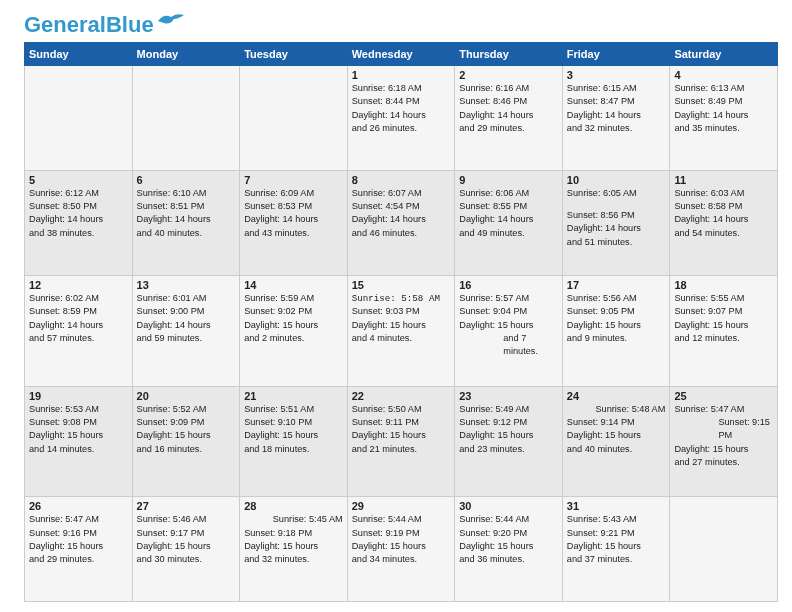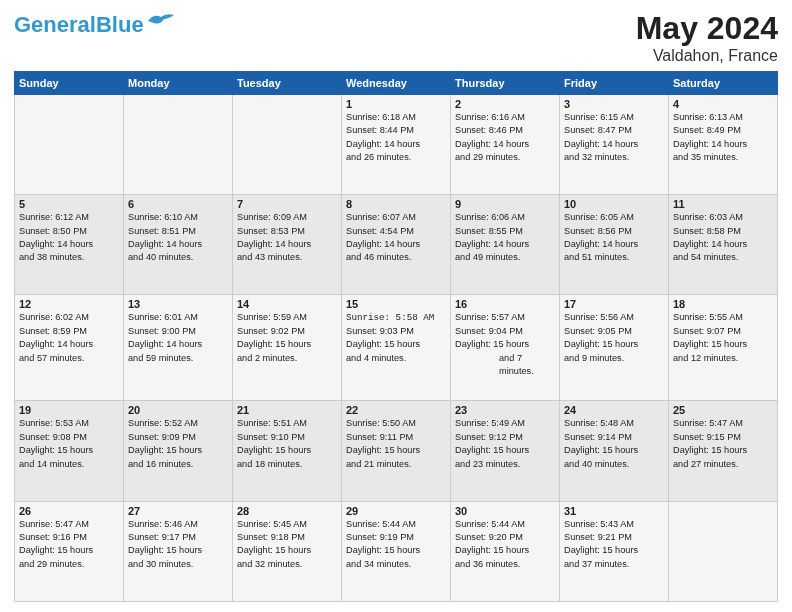--- a/index.html
+++ b/index.html
@@ -6,21 +6,21 @@
     body {
       width: 792px;
       height: 612px;
       font-family: Arial, sans-serif;
       background: #fff;
       overflow: hidden;
     }
     .page {
       width: 792px;
       height: 612px;
-      padding: 10px 14px 10px 14px;
+      padding: 10px 14px 10px 24px;
       display: flex;
       flex-direction: column;
     }
     .header {
       display: flex;
       justify-content: space-between;
       align-items: flex-start;
       margin-bottom: 6px;
     }
     .logo {
@@ -100,24 +100,20 @@
     <div class="logo">
       <div style="display:flex;align-items:center;">
         <span class="logo-text">
           <span>General</span><span style="color:#3399cc;">Blue</span>
         </span>
         <svg width="30" height="20" viewBox="0 0 30 20" style="margin-left:2px;margin-top:-8px;">
           <path d="M2,10 Q8,2 15,6 Q20,2 28,4 Q22,8 18,8 Q14,14 8,12 Z" fill="#3399cc"></path>
         </svg>
       </div>
     </div>
-    <div class="title-block">
-      <div class="month-title">May 2024</div>
-      <div class="location-title">Valdahon, France</div>
-    </div>
   </div>
 
   <table>
     <thead>
       <tr>
       <th>Sunday</th>
           <th>Monday</th>
           <th>Tuesday</th>
           <th>Wednesday</th>
           <th>Thursday</th>
@@ -210,21 +206,21 @@
               <span style="display: block;">Sunrise: 6:06 AM</span>
               <span style="display: block;">Sunset: 8:55 PM</span>
               <span style="display: block;">Daylight: 14 hours</span>
               <span style="display: block;">and 49 minutes.</span>
             </div>
           </td>
           <td>
             <span class="day-num">10</span>
             <div class="day-info">
               <span style="display: block;">Sunrise: 6:05 AM</span>
-              <span style="display: block;">Sunset: 8:56 PM</span>
+              <span style="display: block; margin-top: 9px;">Sunset: 8:56 PM</span>
               <span style="display: block;">Daylight: 14 hours</span>
               <span style="display: block;">and 51 minutes.</span>
             </div>
           </td>
           <td>
             <span class="day-num">11</span>
             <div class="day-info">
               <span style="display: block;">Sunrise: 6:03 AM</span>
               <span style="display: block;">Sunset: 8:58 PM</span>
               <span style="display: block;">Daylight: 14 hours</span>
@@ -339,31 +335,31 @@
             <div class="day-info">
               <span style="display: block;">Sunrise: 5:49 AM</span>
               <span style="display: block;">Sunset: 9:12 PM</span>
               <span style="display: block;">Daylight: 15 hours</span>
               <span style="display: block;">and 23 minutes.</span>
             </div>
           </td>
           <td>
             <span class="day-num">24</span>
             <div class="day-info">
-              <span style="display: block;">Sunrise: 5:48 AM</span>
+              <span style="display: block; text-align: right;">Sunrise: 5:48 AM</span>
               <span style="display: block;">Sunset: 9:14 PM</span>
               <span style="display: block;">Daylight: 15 hours</span>
               <span style="display: block;">and 40 minutes.</span>
             </div>
           </td>
           <td>
             <span class="day-num">25</span>
             <div class="day-info">
               <span style="display: block;">Sunrise: 5:47 AM</span>
-              <span style="display: block;">Sunset: 9:15 PM</span>
+              <span style="display: block; margin-left: 44px;">Sunset: 9:15 PM</span>
               <span style="display: block;">Daylight: 15 hours</span>
               <span style="display: block;">and 27 minutes.</span>
             </div>
           </td>
         </tr>
         <tr>
           <td>
             <span class="day-num">26</span>
             <div class="day-info">
               <span style="display: block;">Sunrise: 5:47 AM</span>
@@ -377,21 +373,21 @@
             <div class="day-info">
               <span style="display: block;">Sunrise: 5:46 AM</span>
               <span style="display: block;">Sunset: 9:17 PM</span>
               <span style="display: block;">Daylight: 15 hours</span>
               <span style="display: block;">and 30 minutes.</span>
             </div>
           </td>
           <td>
             <span class="day-num">28</span>
             <div class="day-info">
-              <span style="display: block;">Sunrise: 5:45 AM</span>
+              <span style="display: block; text-align: right;">Sunrise: 5:45 AM</span>
               <span style="display: block;">Sunset: 9:18 PM</span>
               <span style="display: block;">Daylight: 15 hours</span>
               <span style="display: block;">and 32 minutes.</span>
             </div>
           </td>
           <td>
             <span class="day-num">29</span>
             <div class="day-info">
               <span style="display: block;">Sunrise: 5:44 AM</span>
               <span style="display: block;">Sunset: 9:19 PM</span>

